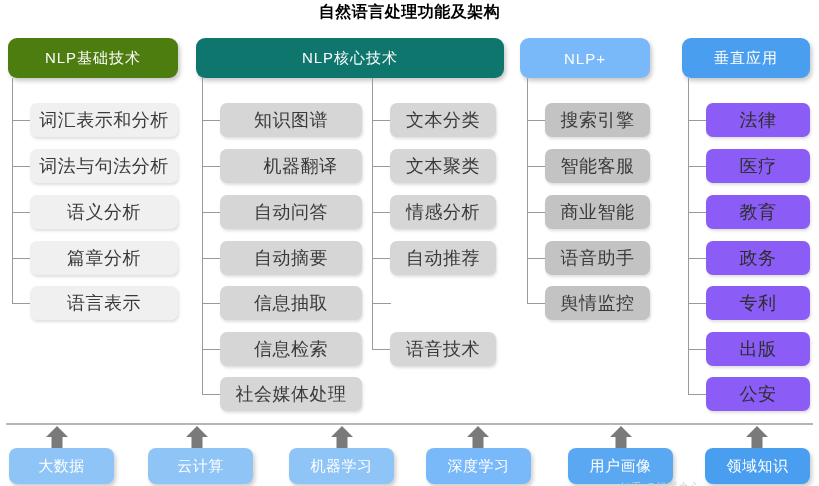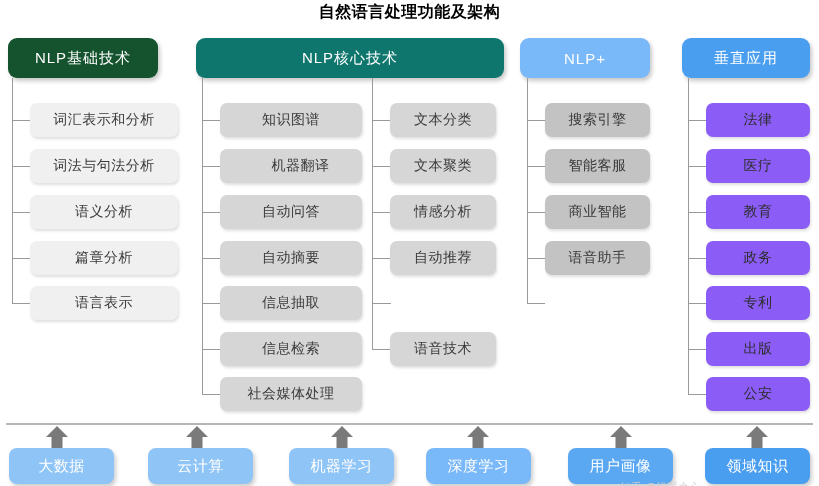--- a/index.html
+++ b/index.html
@@ -42,21 +42,21 @@
     height: 1px;
     background: #9a9a9a;
   }
 
   
   .item {
     position: absolute;
     height: 34px;
     border-radius: 7px;
     display: flex; align-items: center; justify-content: center;
-    font-size: 14px;
+    font-size: 18px;
     color: #3a3a3a;
     letter-spacing: 0.5px;
     box-shadow: 1px 2px 3px rgba(0,0,0,0.13);
   }
   .item.t1 { background: #f0f0f0; }
   .item.t2 { background: #d6d6d6; }
   .item.t3 { background: #c3c3c3; }
   .item.t4 { background: #8b5cf6; color: #2e2e2e; }
 
   
@@ -92,21 +92,21 @@
     height: 8px;
   }
 </style>
 </head>
 <body>
 
 <div id="canvas">
 
   <div id="diagram-title">自然语言处理功能及架构</div>
 
-  <div class="col-header" style="left:8px; top:38px; width:150px; background:#14532d;">NLP基础技术</div>
+  <div class="col-header" style="left:8px; top:38px; width:170px; background:#4d7c0f;">NLP基础技术</div>
 
   <div class="vline" style="left:12px; top:78px; height:225px;"></div>
 
   <div class="hstub" style="left:12px; top:120px; width:20px;"></div>
   <div class="hstub" style="left:12px; top:166px; width:20px;"></div>
   <div class="hstub" style="left:12px; top:212px; width:20px;"></div>
   <div class="hstub" style="left:12px; top:258px; width:20px;"></div>
   <div class="hstub" style="left:12px; top:303px; width:20px;"></div>
 
   <div class="item t1" style="left:30px; top:103px; width:148px;">词汇表示和分析</div>
@@ -154,20 +154,21 @@
   <div class="hstub" style="left:527px; top:120px; width:18px;"></div>
   <div class="hstub" style="left:527px; top:166px; width:18px;"></div>
   <div class="hstub" style="left:527px; top:212px; width:18px;"></div>
   <div class="hstub" style="left:527px; top:258px; width:18px;"></div>
   <div class="hstub" style="left:527px; top:303px; width:18px;"></div>
 
   <div class="item t3" style="left:545px; top:103px; width:105px;">搜索引擎</div>
   <div class="item t3" style="left:545px; top:149px; width:105px;">智能客服</div>
   <div class="item t3" style="left:545px; top:195px; width:105px;">商业智能</div>
   <div class="item t3" style="left:545px; top:241px; width:105px;">语音助手</div>
+  <div class="item t3" style="left:545px; top:286px; width:105px;">舆情监控</div>
 
   <div class="col-header" style="left:682px; top:38px; width:128px; background:#4a9ef0;">垂直应用</div>
 
   <div class="vline" style="left:688px; top:78px; height:316px;"></div>
   <div class="hstub" style="left:688px; top:120px; width:18px;"></div>
   <div class="hstub" style="left:688px; top:166px; width:18px;"></div>
   <div class="hstub" style="left:688px; top:212px; width:18px;"></div>
   <div class="hstub" style="left:688px; top:258px; width:18px;"></div>
   <div class="hstub" style="left:688px; top:303px; width:18px;"></div>
   <div class="hstub" style="left:688px; top:349px; width:18px;"></div>

